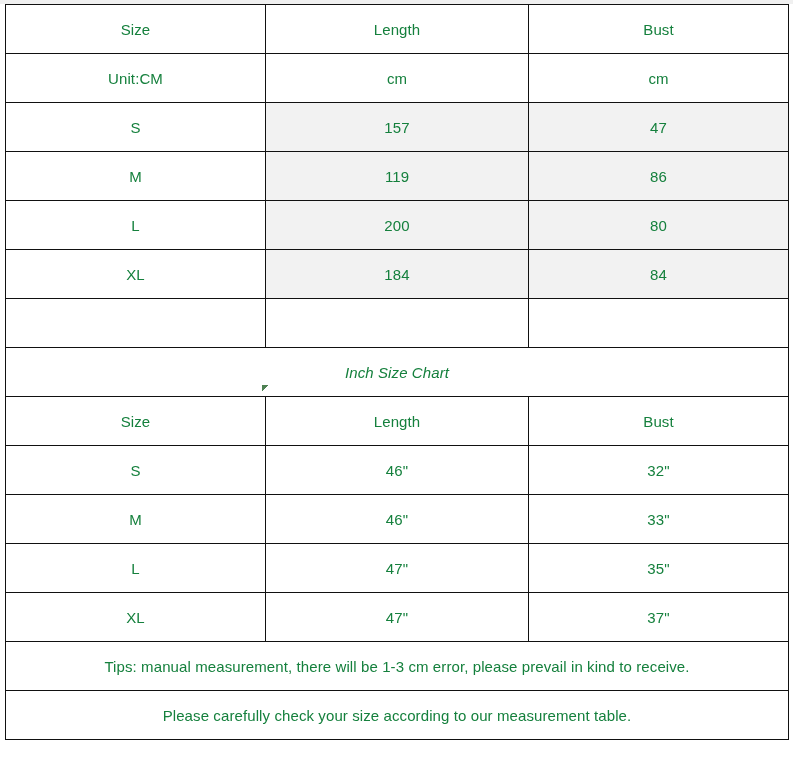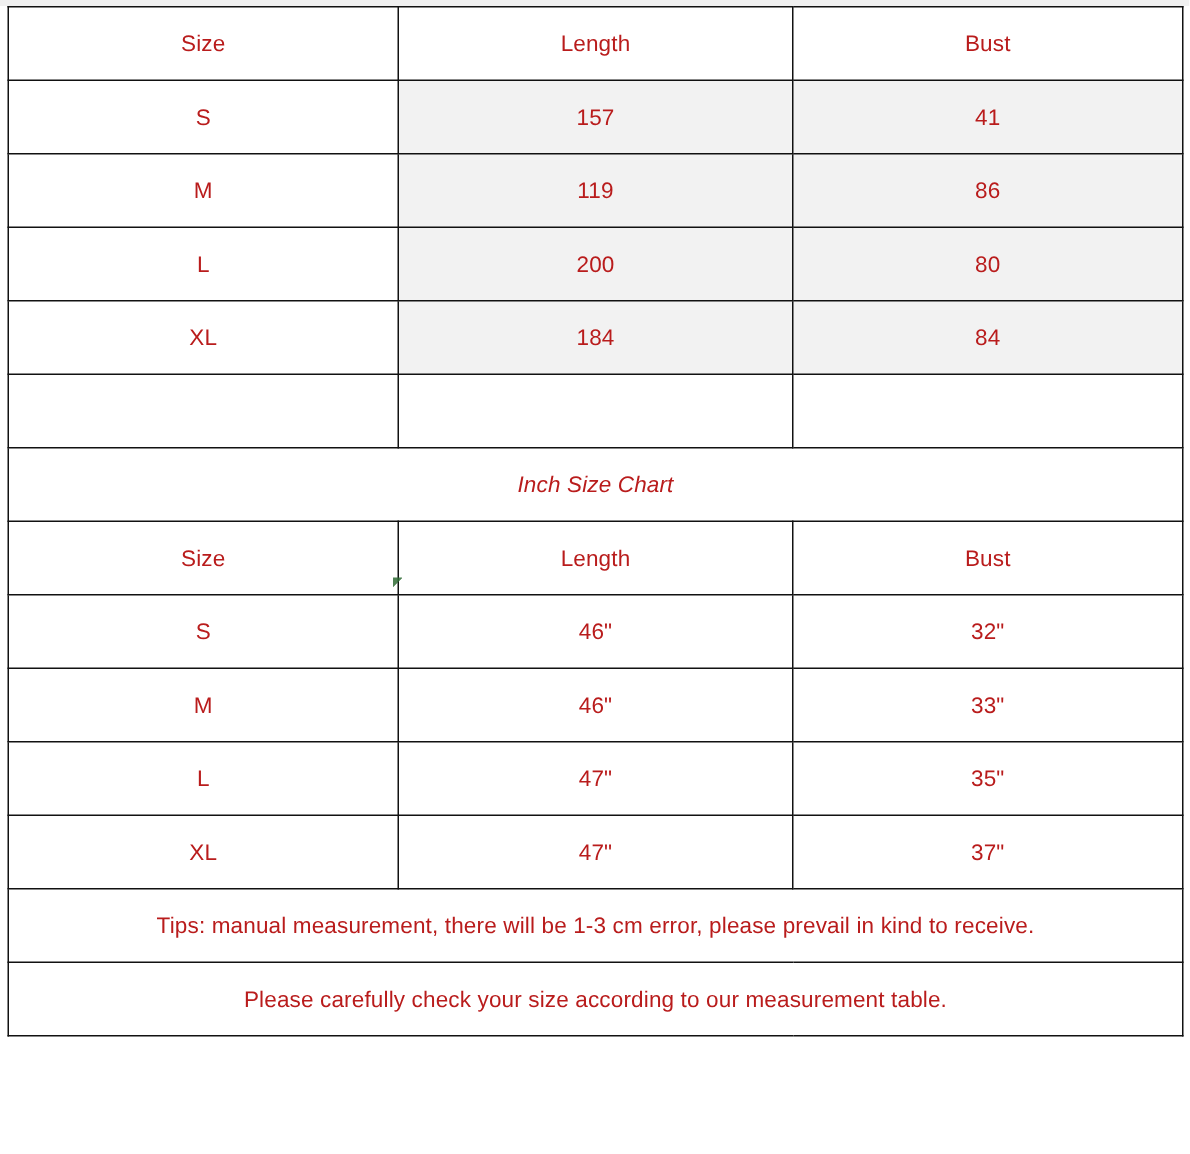--- a/index.html
+++ b/index.html
@@ -46,21 +46,21 @@
     table-layout: fixed;
     width: 783px;
   }
 
   table.size-table td {
     border: 1.6px solid #111111;
     text-align: center;
     vertical-align: middle;
     font-size: 15px;
     font-weight: 400;
-    color: #b91c1c;
+    color: #15803d;
     padding: 0;
     height: 48px;
     letter-spacing: 0.1px;
   }
 
   
   col.c-size   { width: 260px; }
   col.c-length { width: 263px; }
   col.c-bust   { width: 260px; }
 
@@ -106,25 +106,30 @@
         <col class="c-bust">
       </colgroup>
       <tbody>
 
         <tr>
           <td>Size</td>
           <td>Length</td>
           <td>Bust</td>
         </tr>
 
+        <tr>
+          <td>Unit:CM</td>
+          <td>cm</td>
+          <td>cm</td>
+        </tr>
 
         <tr>
           <td>S</td>
           <td class="shaded">157</td>
-          <td class="shaded">41</td>
+          <td class="shaded">47</td>
         </tr>
 
         <tr>
           <td>M</td>
           <td class="shaded">119</td>
           <td class="shaded">86</td>
         </tr>
 
         <tr>
           <td>L</td>

